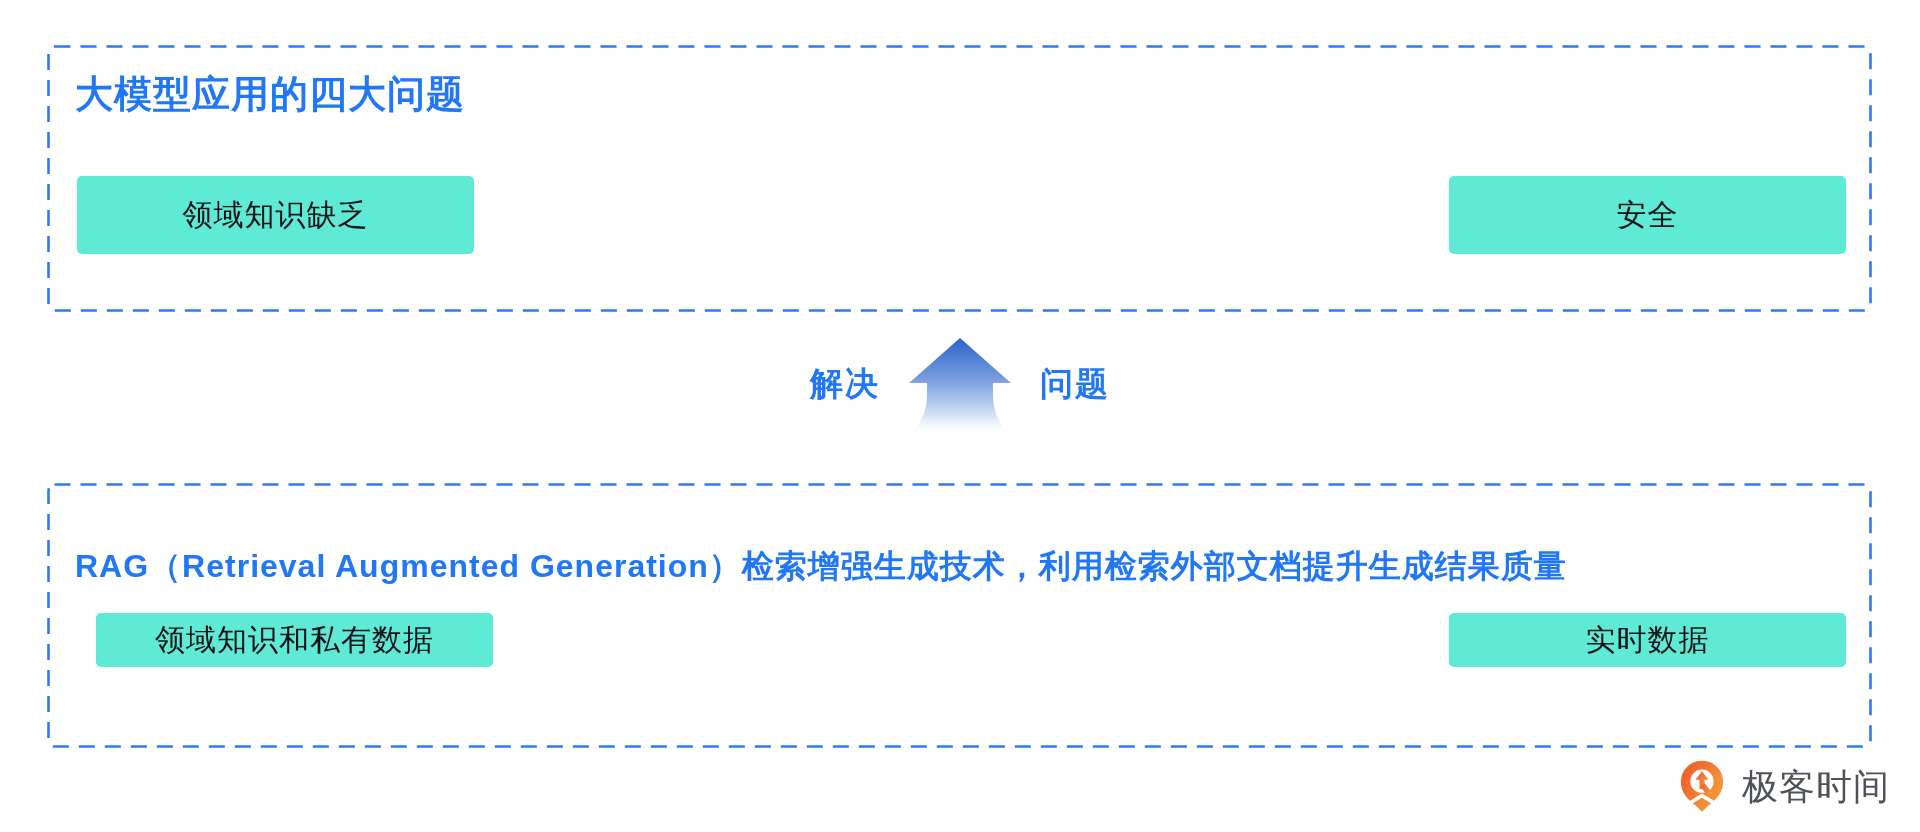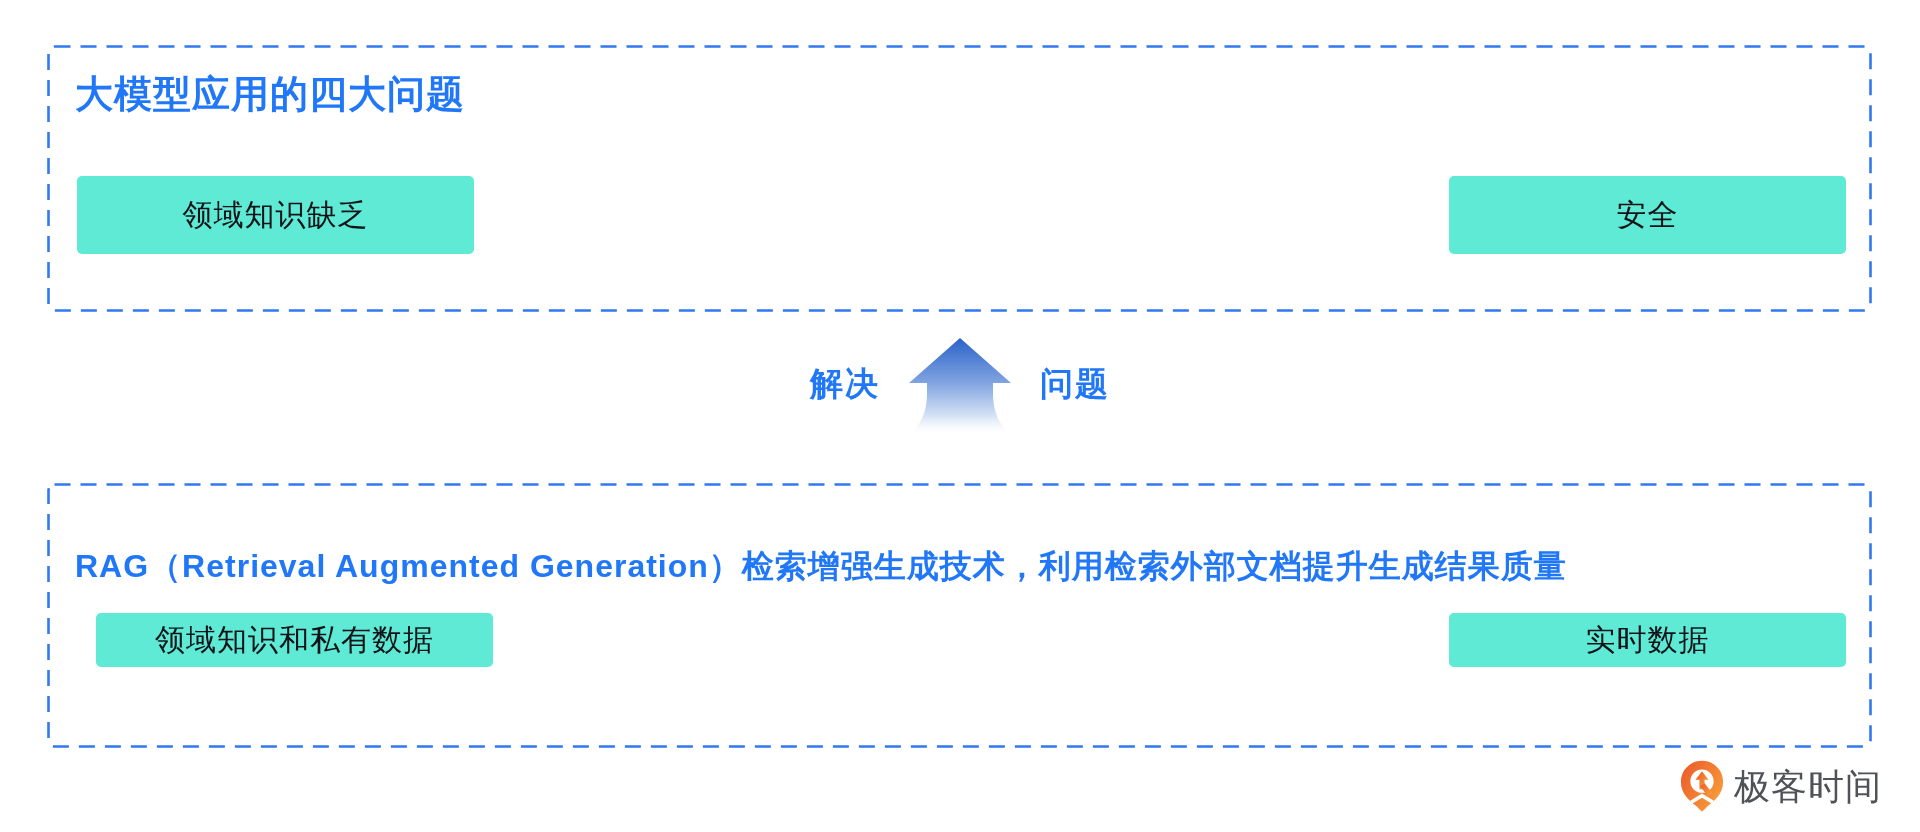--- a/index.html
+++ b/index.html
@@ -60,21 +60,21 @@
   .connector-label {
     color: #2077F8; font-weight: bold; font-size: 33px;
     letter-spacing: 2px;
     line-height: 1;
     position: relative; top: -4px;
   }
   .connector-arrow { width: 108px; height: 100px; display: block; }
 
   .logo {
     position: absolute; top: 760px; left: 1678px;
-    display: flex; align-items: center; gap: 8px;
+    display: flex; align-items: center; gap: 16px;
   }
   .logo-icon { width: 48px; height: 54px; display: block; }
   .logo-text {
     color: #4F5358; font-size: 36px; font-weight: 500;
     letter-spacing: 1px; white-space: nowrap;
   }
 </style>
 </head>
 <body>
 

